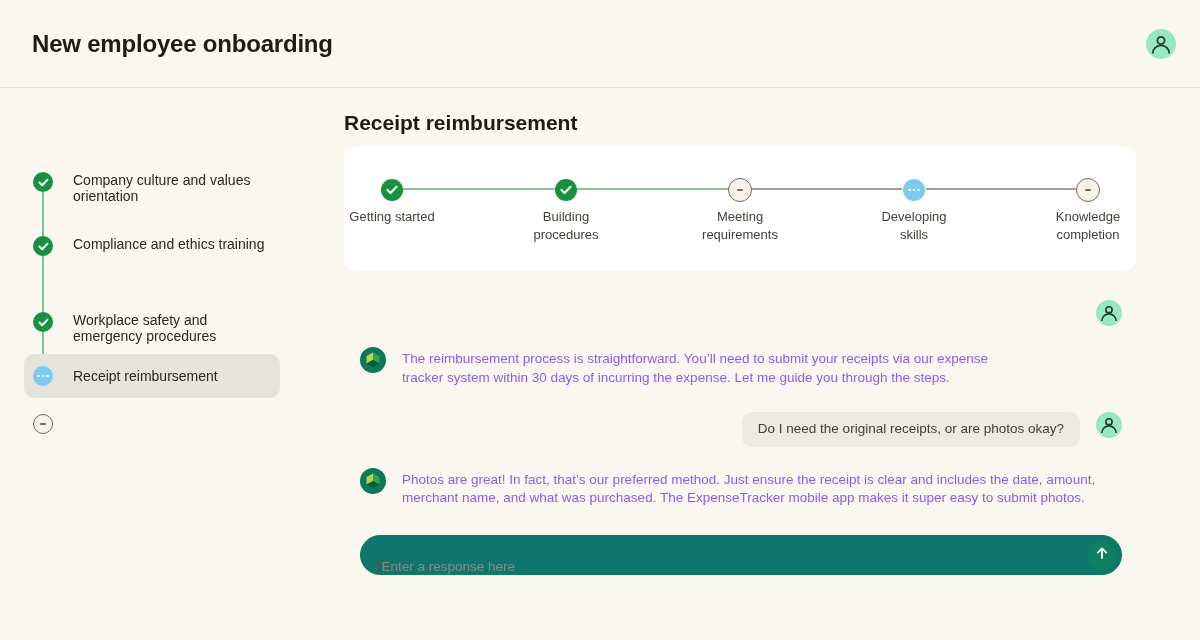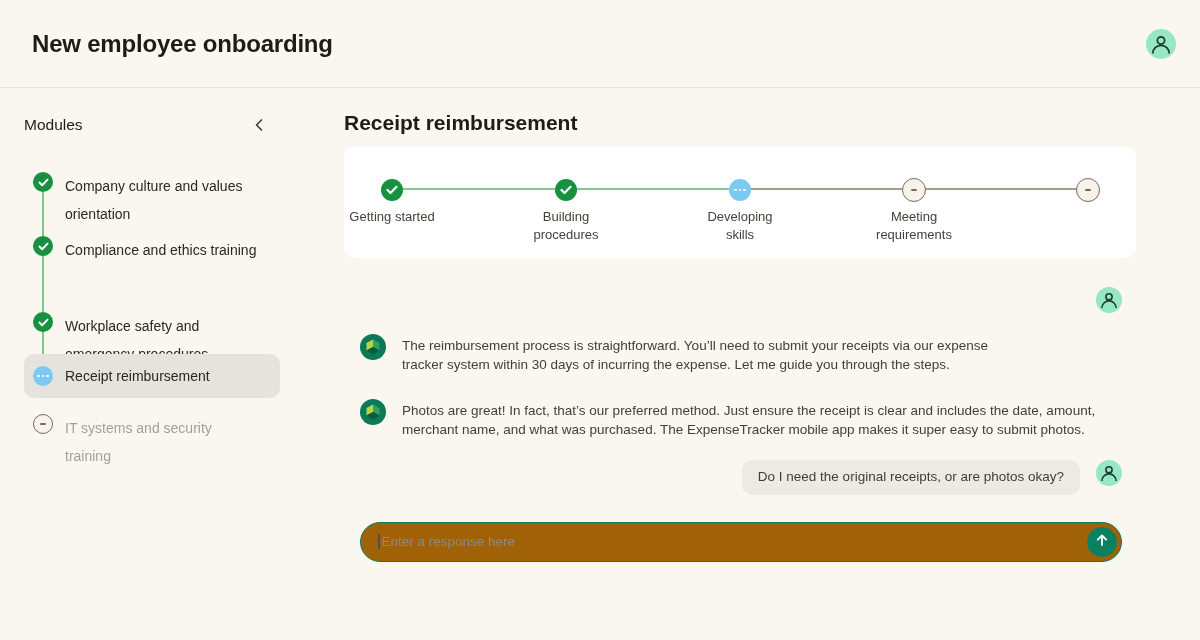--- a/index.html
+++ b/index.html
@@ -30,38 +30,38 @@
   .sidebar-heading{font-size:15.5px;color:#1f1b15;}
   .collapse-btn{background:none;border:none;padding:2px;cursor:pointer;line-height:0;}
   .module-line{position:absolute;left:42px;top:104px;width:2px;height:174px;background:#7fc591;z-index:0;}
   .module{position:absolute;left:24px;width:256px;box-sizing:border-box;padding-left:9px;
           display:flex;align-items:flex-start;z-index:1;cursor:pointer;}
   .module:nth-child(1){top:84px;}
   .module:nth-child(2){top:148px;}
   .module:nth-child(3){top:224px;}
   .module:nth-child(4){top:266px;height:44px;align-items:center;background:#e4e3de;border-radius:10px;}
   .module:nth-child(5){top:326px;}
-  .module .label{font-size:14px;line-height:28px;color:#2b2721;margin-left:12px;max-width:194px;}
+  .module .label{font-size:14px;line-height:16px;color:#2b2721;margin-left:20px;max-width:194px;}
   .module[data-status="not-started"] .label{color:#a3a099;}
 
   
   .dot{width:20px;height:20px;border-radius:50%;flex-shrink:0;box-sizing:border-box;
        display:flex;align-items:center;justify-content:center;}
   .dot .glyph-check,.dot .glyph-dots,.dot .glyph-dash{display:none;}
   [data-status="complete"] .dot{background:#17913f;}
   [data-status="complete"] .dot .glyph-check{display:block;}
   [data-status="in-progress"] .dot{background:#7cc9f2;}
   [data-status="in-progress"] .dot .glyph-dots{display:flex;gap:2px;}
   .glyph-dots i{width:2.6px;height:2.6px;border-radius:50%;background:#fff;}
   [data-status="not-started"] .dot{background:#f7f2ea;border:1.5px solid #7a685e;}
   [data-status="not-started"] .dot .glyph-dash{display:block;width:6px;height:1.6px;background:#7a685e;border-radius:1px;}
 
   
   .main-title{font-size:21px;line-height:26px;font-weight:700;color:#1f1b15;}
-  .stepper-card{margin-top:10px;height:112px;background:#ffffff;border-radius:12px;
+  .stepper-card{margin-top:10px;height:125px;background:#ffffff;border-radius:12px;
                 position:relative;box-sizing:border-box;padding-top:32px;}
   .seg{position:absolute;top:42px;height:2px;z-index:0;}
   .seg.green{background:#85c796;}
   .seg.gray{background:#a59d94;}
   .seg1{left:59px;width:152px;}
   .seg2{left:233px;width:152px;}
   .seg3{left:407px;width:151px;}
   .seg4{left:582px;width:150px;}
   .steps{display:flex;justify-content:space-between;margin:0 3px;position:relative;z-index:1;}
   .step{width:90px;display:flex;flex-direction:column;align-items:center;}
@@ -76,30 +76,30 @@
   .msg:nth-child(1){margin-top:29px;}
   .msg:nth-child(2){margin-top:21px;}
   .msg:nth-child(3){margin-top:25px;}
   .msg:nth-child(4){margin-top:21px;}
   .msg .user-avatar,.msg .bot-logo{width:26px;height:26px;flex-shrink:0;}
   .msg.user{justify-content:flex-end;}
   .msg.user .user-avatar{margin-left:16px;}
   .msg.assistant .bot-logo{margin-right:16px;}
   .msg.user .bubble{background:#edeae3;border-radius:10px;padding:8px 16px;max-width:424px;
                     font-size:13.5px;line-height:18.5px;color:#413d37;}
-  .msg.assistant .bubble{background:none;padding:3px 0 0 0;font-size:13.5px;line-height:18.5px;color:#404040;}
+  .msg.assistant .bubble{background:none;padding:3px 0 0 0;font-size:13.5px;line-height:18.5px;color:#8b5cf6;}
   .msg:nth-child(2) .bubble{max-width:606px;}
   .msg:nth-child(4) .bubble{max-width:720px;}
   .avatar.small{width:26px;height:26px;}
 
   
   .input-row{margin:27px 14px 0 16px;position:relative;height:40px;}
-  .input-pill{width:100%;height:40px;box-sizing:border-box;background:#a16207;
+  .input-pill{width:100%;height:40px;box-sizing:border-box;background:#0f766e;
               border:1.5px solid #0b7d5e;border-radius:21px;
-              display:flex;align-items:center;padding:0 44px 0 17px;}
+              display:flex;align-items:flex-end;padding:0 44px 0 17px;}
   .cursor-bar{width:1.5px;height:15px;background:#55514b;margin-right:2px;flex-shrink:0;}
   .chat-input{border:none;outline:none;flex:1;background:transparent;
               font-family:inherit;font-size:13.5px;color:#211d18;padding:0;}
   .chat-input::placeholder{color:#8d8983;opacity:1;}
   .send-btn{position:absolute;right:5px;top:5px;width:30px;height:30px;border-radius:50%;
             background:#0c8162;border:none;cursor:pointer;padding:0;
             display:flex;align-items:center;justify-content:center;}
 </style>
 </head>
 <body>
@@ -114,30 +114,20 @@
           <circle cx="15" cy="11.5" r="3.6" stroke="#1d3a31" stroke-width="1.8"></circle>
           <path d="M6.8 24.5 a8.2 8.2 0 0 1 16.4 0" stroke="#1d3a31" stroke-width="1.8" fill="none"></path>
         </svg>
       </span>
     </div>
   </div>
 
   <div class="body">
 
     <div class="sidebar">
-      <div class="sidebar-head">
-        <div class="sidebar-heading">Modules</div>
-        <button class="collapse-btn">
-          <span>
-            <svg width="13" height="14" viewBox="0 0 13 14" fill="none">
-              <polyline points="8.5,2 3.5,7 8.5,12" stroke="#4a3f38" stroke-width="1.7" fill="none" stroke-linecap="round" stroke-linejoin="round"></polyline>
-            </svg>
-          </span>
-        </button>
-      </div>
       <div class="module-line"></div>
       <nav>
           <div class="module" data-status="complete">
     <span class="dot">
       <svg class="glyph-check" width="11" height="9" viewBox="0 0 12 10" fill="none">
         <polyline points="1.5,5 4.5,8 10.5,1.8" stroke="#ffffff" stroke-width="2.2" fill="none" stroke-linecap="round" stroke-linejoin="round"></polyline>
       </svg>
 
     </span>
     <span class="label">Company culture and values orientation</span>
@@ -170,21 +160,20 @@
               </span>
 
     </span>
     <span class="label">Receipt reimbursement</span>
   </div>
           <div class="module" data-status="not-started">
     <span class="dot">
 
       <span class="glyph-dash"></span>
     </span>
-    <span class="label">IT systems and security training</span>
   </div>
         </nav>
     </div>
 
     <div class="main">
       <div class="main-title">Receipt reimbursement</div>
 
       <div class="stepper-card">
         <div class="seg green seg1"></div>
         <div class="seg green seg2"></div>
@@ -206,20 +195,29 @@
     <span class="dot-wrap">
       <span class="dot">
         <svg class="glyph-check" width="12" height="10" viewBox="0 0 12 10" fill="none">
           <polyline points="1.5,5 4.5,8 10.5,1.8" stroke="#ffffff" stroke-width="2.2" fill="none" stroke-linecap="round" stroke-linejoin="round"></polyline>
         </svg>
 
       </span>
     </span>
     <span class="label">Building procedures</span>
   </div>
+            <div class="step" data-status="not-started">
+    <span class="dot-wrap">
+      <span class="dot">
+
+        <span class="glyph-dash"></span>
+      </span>
+    </span>
+    <span class="label">Meeting requirements</span>
+  </div>
             <div class="step" data-status="in-progress">
     <span class="dot-wrap">
       <span class="dot">
 
         <span class="glyph-dots">
                     <i></i>
                     <i></i>
                     <i></i>
                   </span>
 
@@ -227,29 +225,21 @@
     </span>
     <span class="label">Developing skills</span>
   </div>
             <div class="step" data-status="not-started">
     <span class="dot-wrap">
       <span class="dot">
 
         <span class="glyph-dash"></span>
       </span>
     </span>
-    <span class="label">Meeting requirements</span>
-  </div>
-            <div class="step" data-status="not-started">
-    <span class="dot-wrap">
-      <span class="dot">
-
-        <span class="glyph-dash"></span>
-      </span>
-    </span>
+    <span class="label">Knowledge completion</span>
   </div>
           </div>
       </div>
 
       <div class="chat">
           <div class="msg user">
 
     <span class="avatar small user-avatar">
       <svg width="26" height="26" viewBox="0 0 26 26" fill="none">
         <circle cx="13" cy="9.8" r="3.1" stroke="#1d3a31" stroke-width="1.6"></circle>
@@ -262,41 +252,41 @@
       <svg width="26" height="26" viewBox="0 0 26 26">
         <circle cx="13" cy="13" r="13" fill="#0a7a5a"></circle>
         <polygon points="6.5,9 13,5.5 13,13 6.5,16.5" fill="#b9d24b"></polygon>
         <polygon points="13,5.5 19.5,9 19.5,16.5 13,13" fill="#33a156"></polygon>
         <polygon points="6.5,16.5 13,13 19.5,16.5 13,20.5" fill="#0e5b3c"></polygon>
       </svg>
     </span>
     <div class="bubble">The reimbursement process is straightforward. You’ll need to submit your receipts via our expense tracker system within 30 days of incurring the expense. Let me guide you through the steps.</div>
 
   </div>
+          <div class="msg user">
+
+    <div class="bubble">Do I need the original receipts, or are photos okay?</div>
+    <span class="avatar small user-avatar">
+      <svg width="26" height="26" viewBox="0 0 26 26" fill="none">
+        <circle cx="13" cy="9.8" r="3.1" stroke="#1d3a31" stroke-width="1.6"></circle>
+        <path d="M5.9 21 a7.1 7.1 0 0 1 14.2 0" stroke="#1d3a31" stroke-width="1.6" fill="none"></path>
+      </svg>
+    </span>
+  </div>
           <div class="msg assistant">
     <span class="bot-logo">
       <svg width="26" height="26" viewBox="0 0 26 26">
         <circle cx="13" cy="13" r="13" fill="#0a7a5a"></circle>
         <polygon points="6.5,9 13,5.5 13,13 6.5,16.5" fill="#b9d24b"></polygon>
         <polygon points="13,5.5 19.5,9 19.5,16.5 13,13" fill="#33a156"></polygon>
         <polygon points="6.5,16.5 13,13 19.5,16.5 13,20.5" fill="#0e5b3c"></polygon>
       </svg>
     </span>
     <div class="bubble">Photos are great! In fact, that’s our preferred method. Just ensure the receipt is clear and includes the date, amount, merchant name, and what was purchased. The ExpenseTracker mobile app makes it super easy to submit photos.</div>
 
-  </div>
-          <div class="msg user">
-
-    <div class="bubble">Do I need the original receipts, or are photos okay?</div>
-    <span class="avatar small user-avatar">
-      <svg width="26" height="26" viewBox="0 0 26 26" fill="none">
-        <circle cx="13" cy="9.8" r="3.1" stroke="#1d3a31" stroke-width="1.6"></circle>
-        <path d="M5.9 21 a7.1 7.1 0 0 1 14.2 0" stroke="#1d3a31" stroke-width="1.6" fill="none"></path>
-      </svg>
-    </span>
   </div>
         </div>
 
       <div class="input-row">
         <div class="input-pill">
           <div class="cursor-bar"></div>
           <input class="chat-input" type="text" placeholder="Enter a response here" style="">
         </div>
         <button class="send-btn">
           <span>

